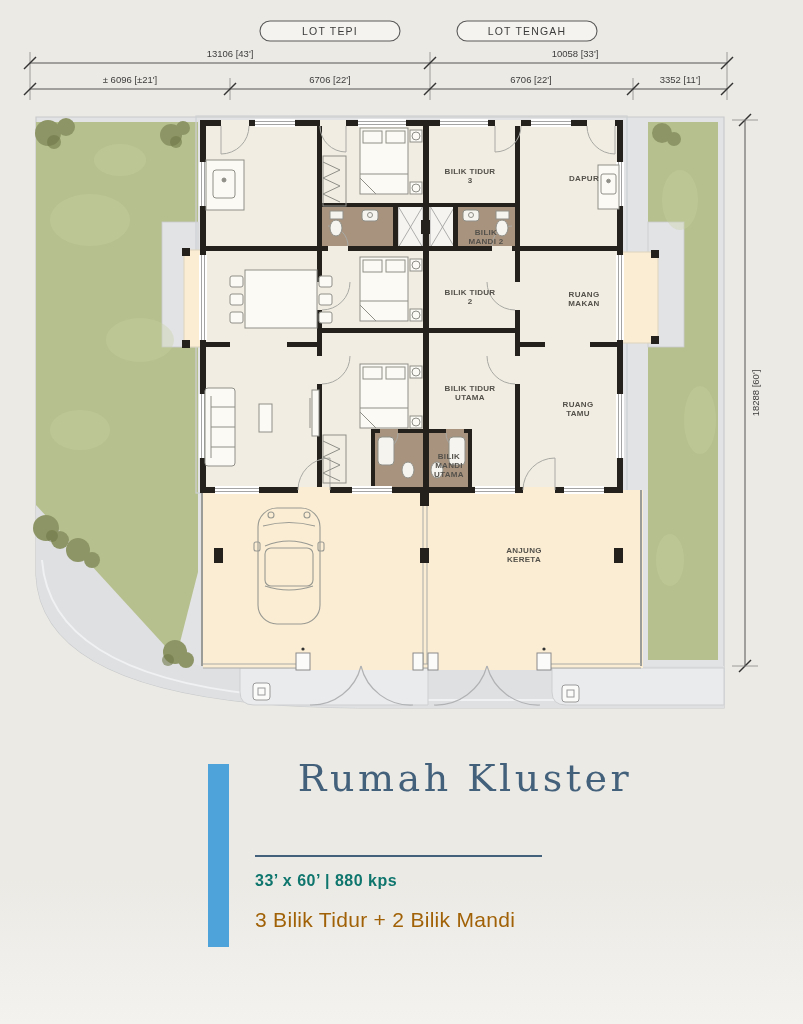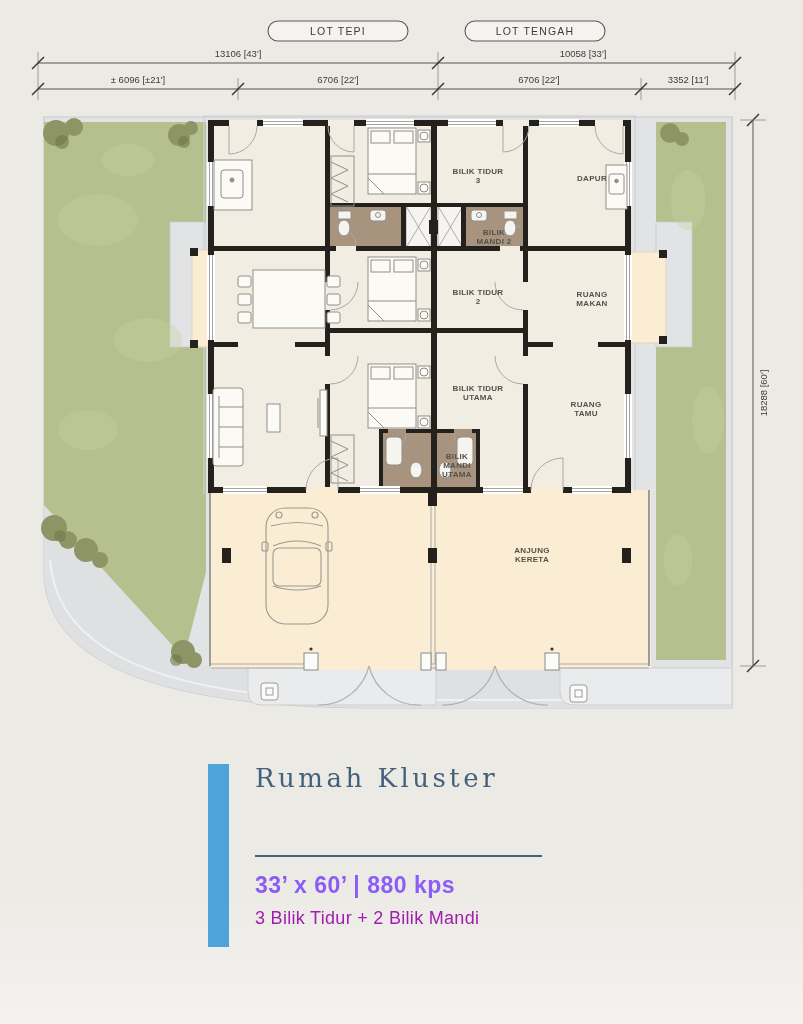--- a/index.html
+++ b/index.html
@@ -2,36 +2,36 @@
 <html><head>
 <meta charset="utf-8">
 <style>
   html,body{margin:0;padding:0;}
   body{
     width:803px;height:1024px;
     font-family:"Liberation Sans",sans-serif;
     background:linear-gradient(180deg,#ECEAE5 0%,#ECEAE5 86%,#F3F2EF 100%);
     position:relative;overflow:hidden;
   }
-  .stage{position:absolute;left:0;top:0;width:700px;height:1024px;padding-left:8px;}
+  .stage{position:absolute;left:0;top:0;width:700px;height:1024px;}
   svg text{user-select:none;}
   .dimtxt{font-size:9.5px;fill:#3c3c3c;}
   .pilltxt{font-size:10.5px;fill:#3c3c3c;letter-spacing:1.2px;}
   .roomtxt{font-size:8px;font-weight:bold;fill:#54514b;letter-spacing:.3px;}
   
   .info-card{position:absolute;left:208px;top:762px;width:470px;}
   .accent-bar{position:absolute;left:0;top:2px;width:21px;height:183px;background:#4FA3DB;}
   .info-title{
     position:absolute;left:47px;top:-4px;width:420px;
     font-family:"DejaVu Serif",serif;font-weight:400;
-    font-size:26px;line-height:41px;letter-spacing:3.5px;color:#44617C;
+    font-size:38px;line-height:41px;letter-spacing:3.5px;color:#44617C;text-align:center;
   }
   .info-divider{position:absolute;left:47px;top:93px;width:287px;height:0;border-top:2.5px solid #44617C;}
-  .info-spec{position:absolute;left:47px;top:110px;font-size:23px;font-weight:bold;color:#8b5cf6;letter-spacing:.5px;}
-  .info-feat{position:absolute;left:47px;top:146px;font-size:18px;font-weight:400;color:#a21caf;letter-spacing:.3px;}
+  .info-spec{position:absolute;left:47px;top:110px;font-size:16px;font-weight:bold;color:#0f766e;letter-spacing:.5px;}
+  .info-feat{position:absolute;left:47px;top:146px;font-size:21px;font-weight:400;color:#a16207;letter-spacing:.3px;}
 </style>
 </head>
 <body>
 
 <div class="stage">
 <svg width="803" height="740" viewBox="0 0 803 740">
 
   <g>
     <rect x="260" y="21" width="140" height="20" rx="10" fill="#F4F3EF" stroke="#5a5a5a" stroke-width="1.1"></rect>
     <text class="pilltxt" x="330" y="35" text-anchor="middle">LOT TEPI</text>

